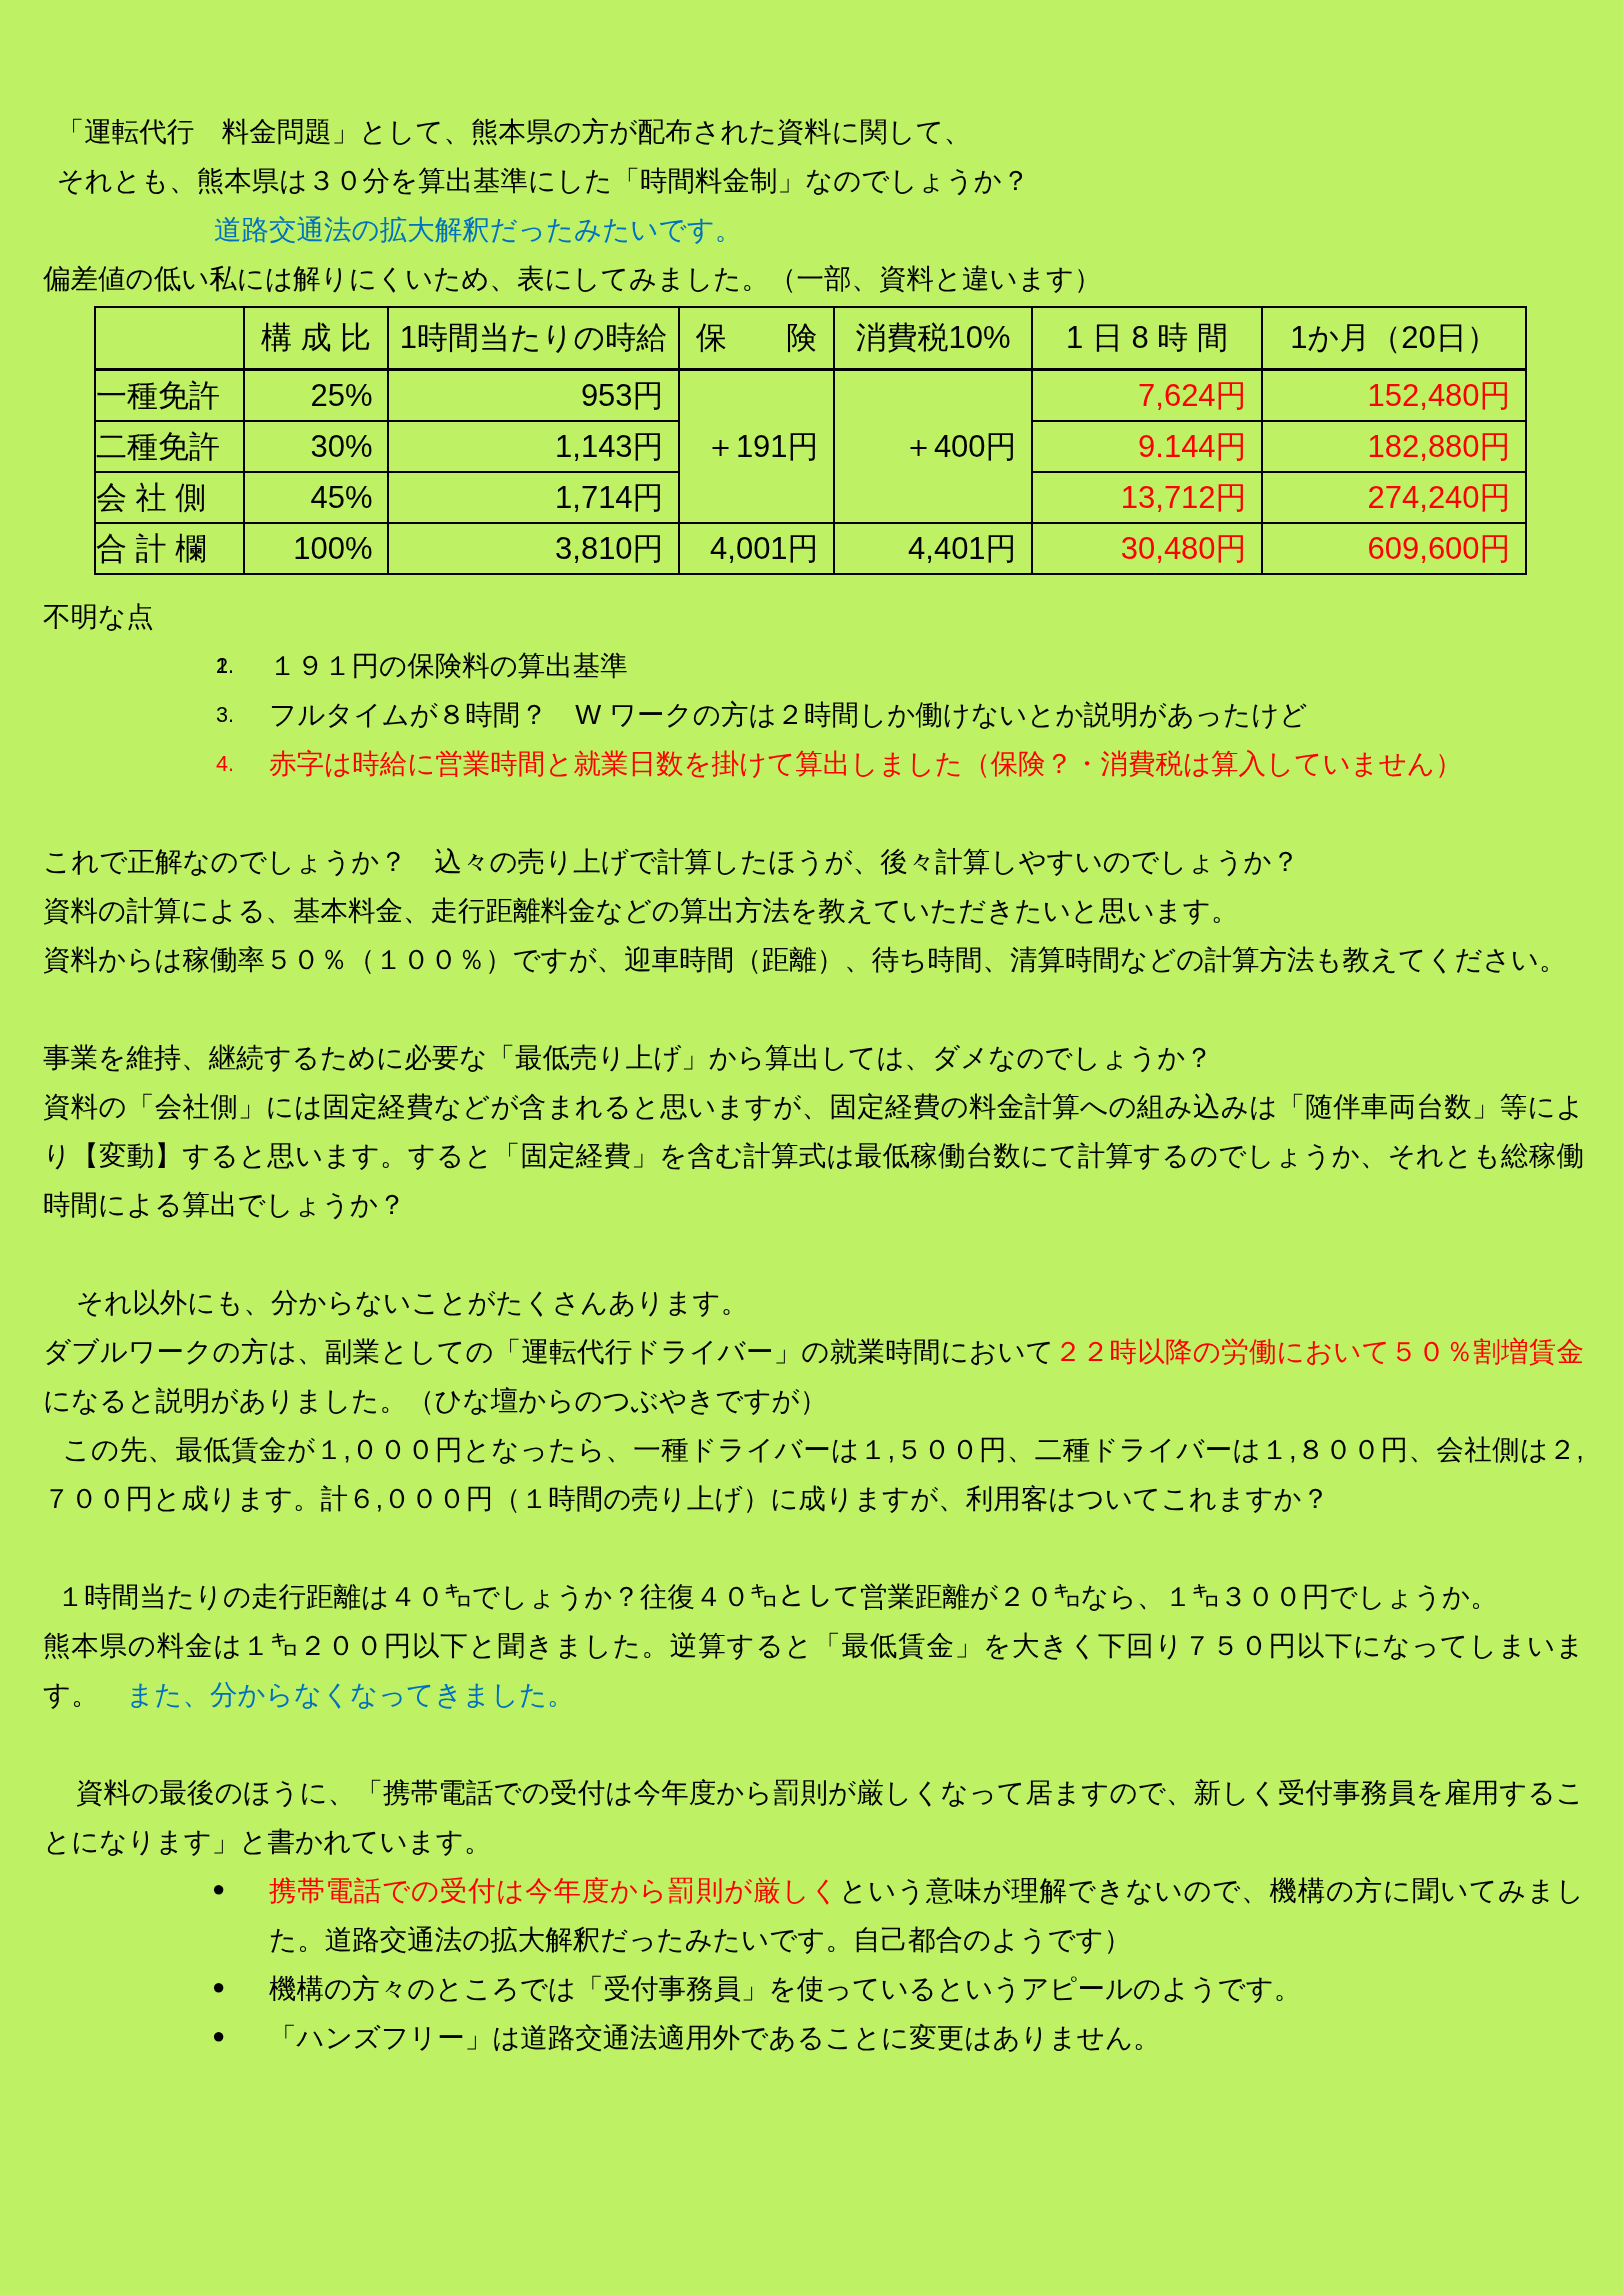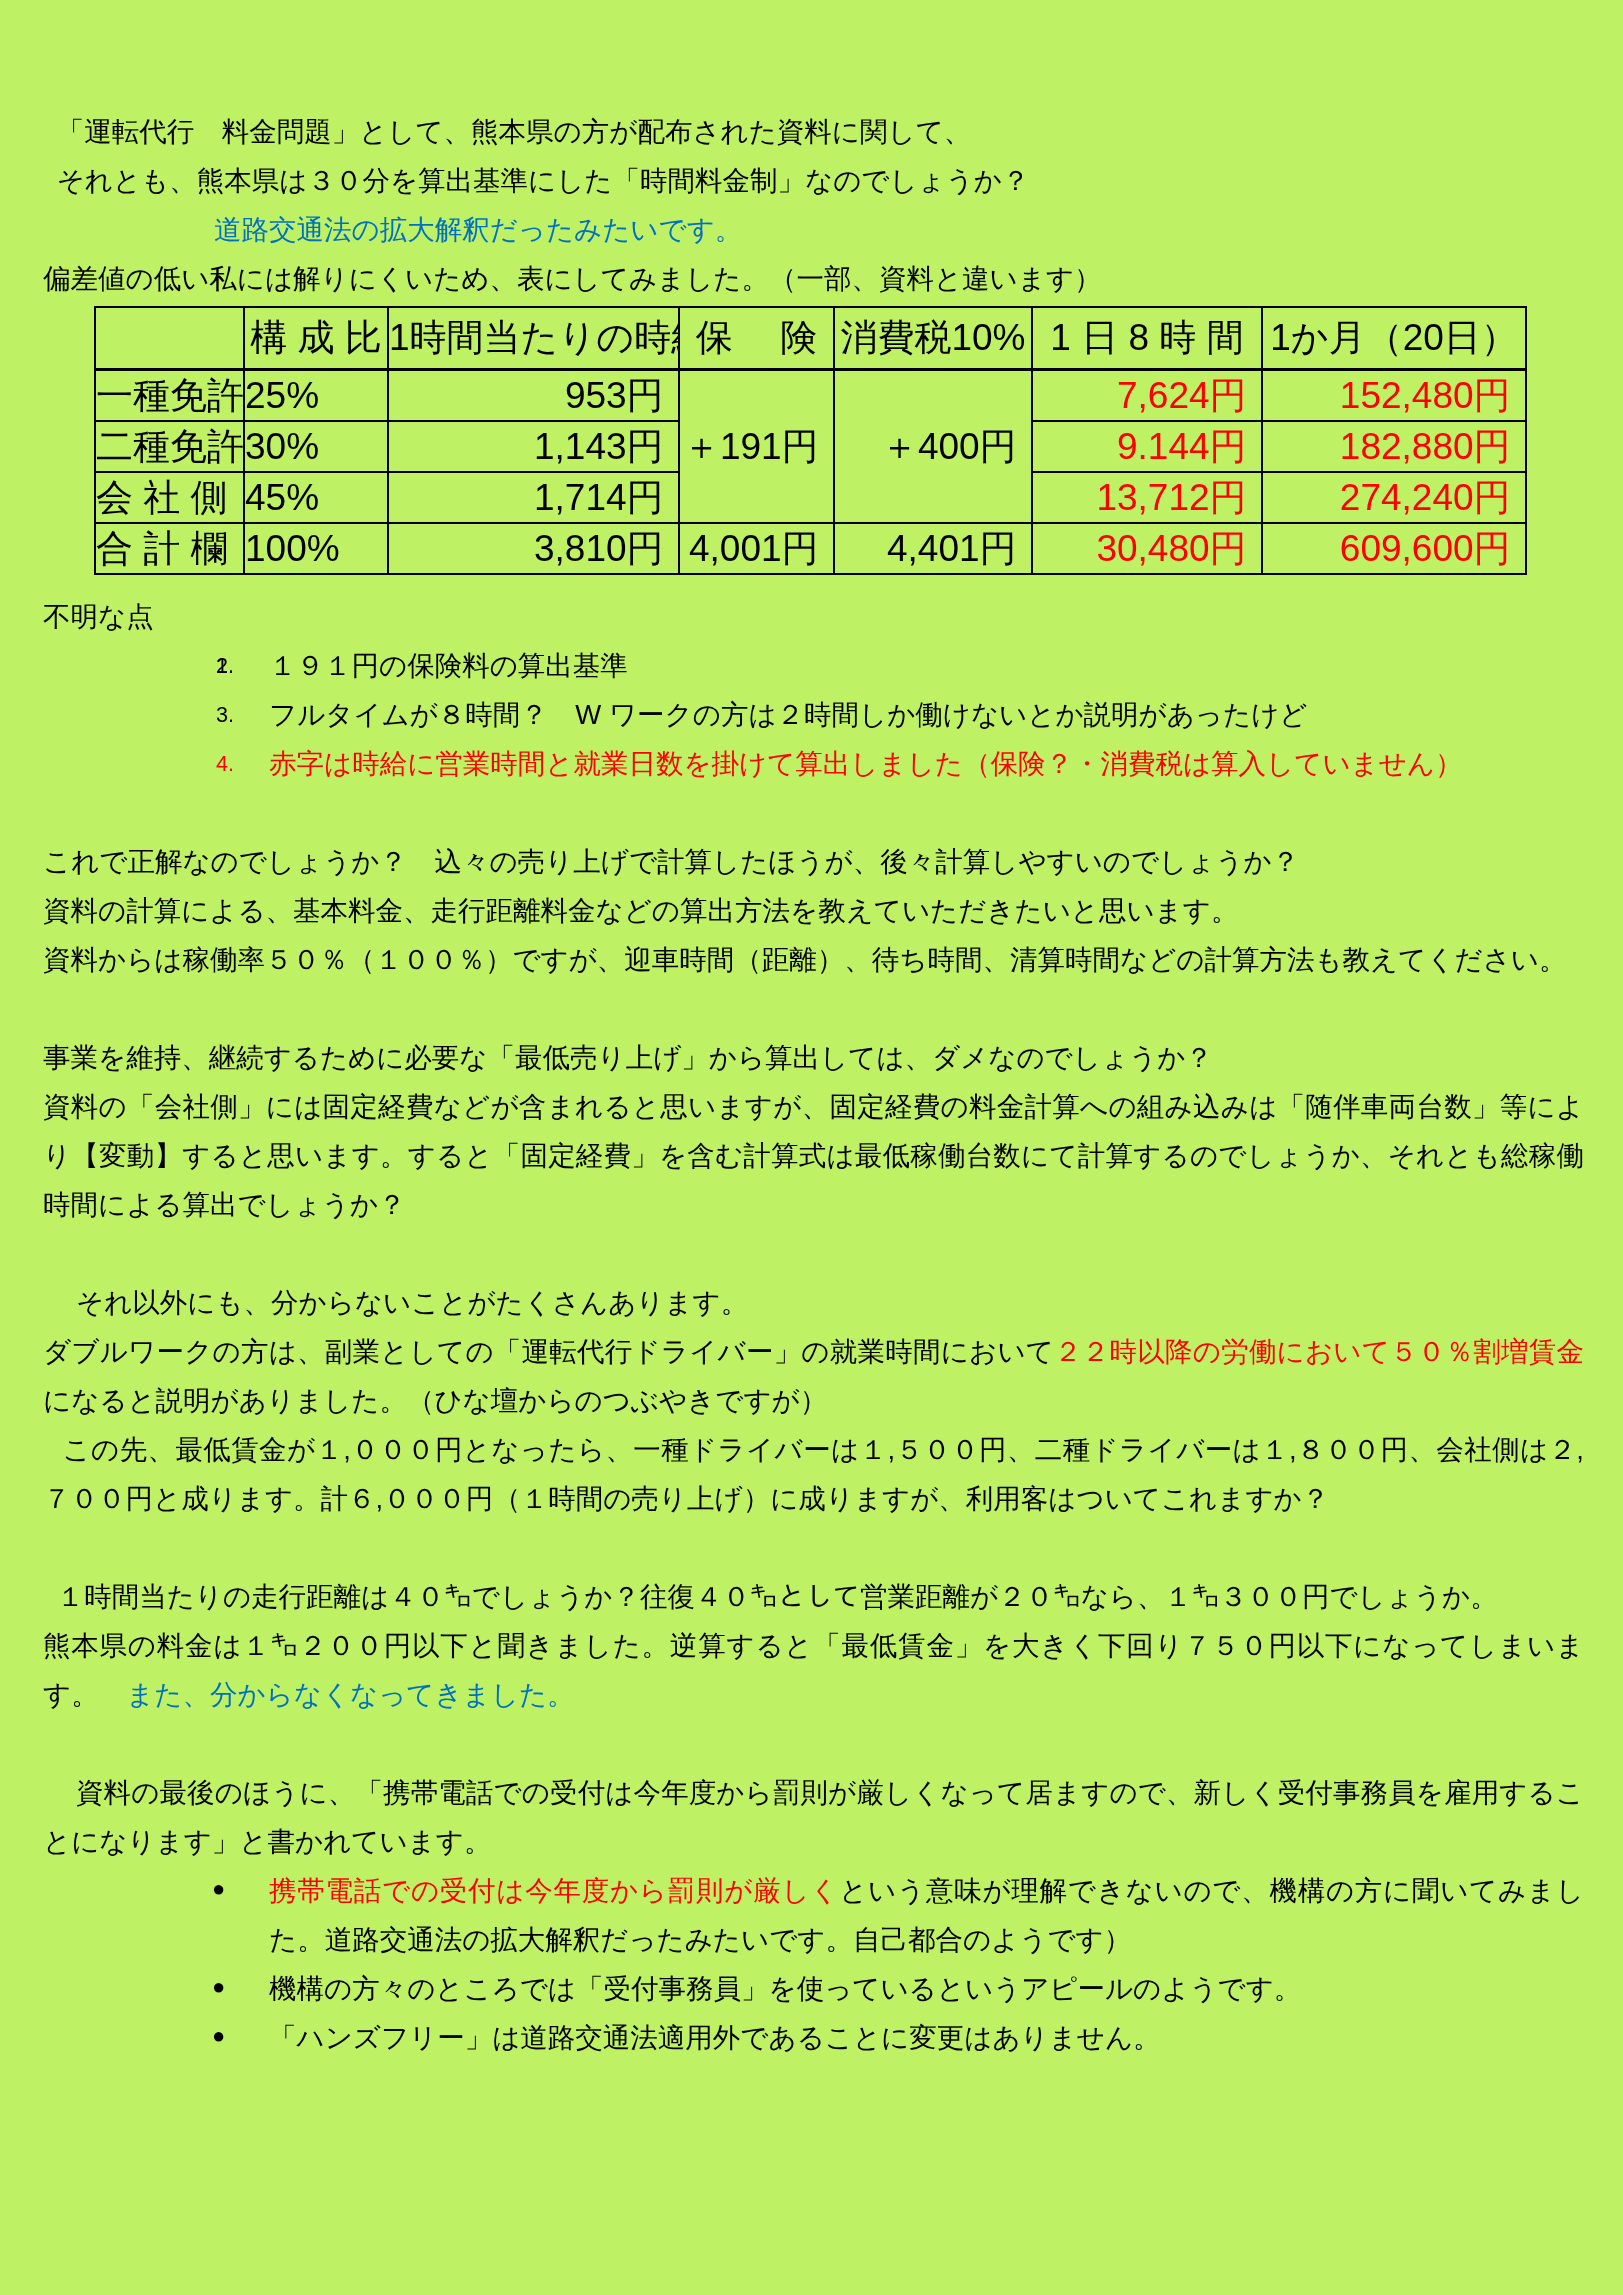--- a/index.html
+++ b/index.html
@@ -35,39 +35,39 @@
     position:absolute;left:169px;top:-1.3px;
     font-size:22px;line-height:49px;
   }
   
   table.fee{
     border-collapse:collapse;
     table-layout:fixed;
     width:1431px;
     margin:2.6px 0 17px 51px;
     border:2.6px solid #000;
-    font-size:37px;
+    font-size:31px;
     padding-left:28px;
   }
   table.fee th, table.fee td{
     border:2px solid #000;
     padding:0 14.4px 0 0;
     overflow:hidden;
     white-space:nowrap;
   }
   table.fee tr.hdr th{
     height:60px;
     font-weight:normal;
     border-bottom:3.3px solid #000;
     text-align:center;
     padding:0;
   }
   table.fee tr.row td{height:46px;}
   td.lbl{text-align:left;padding-left:13px;}
-  td.ctr{text-align:left;padding-right:0;}
+  td.ctr{text-align:right;padding-right:0;}
   td.num{text-align:right;margin-top:36px;}
   th.split div{
     display:flex;justify-content:space-between;
     padding:0 15.7px;
   }
 </style>
 </head>
 <body>
 
 <div class="page">

